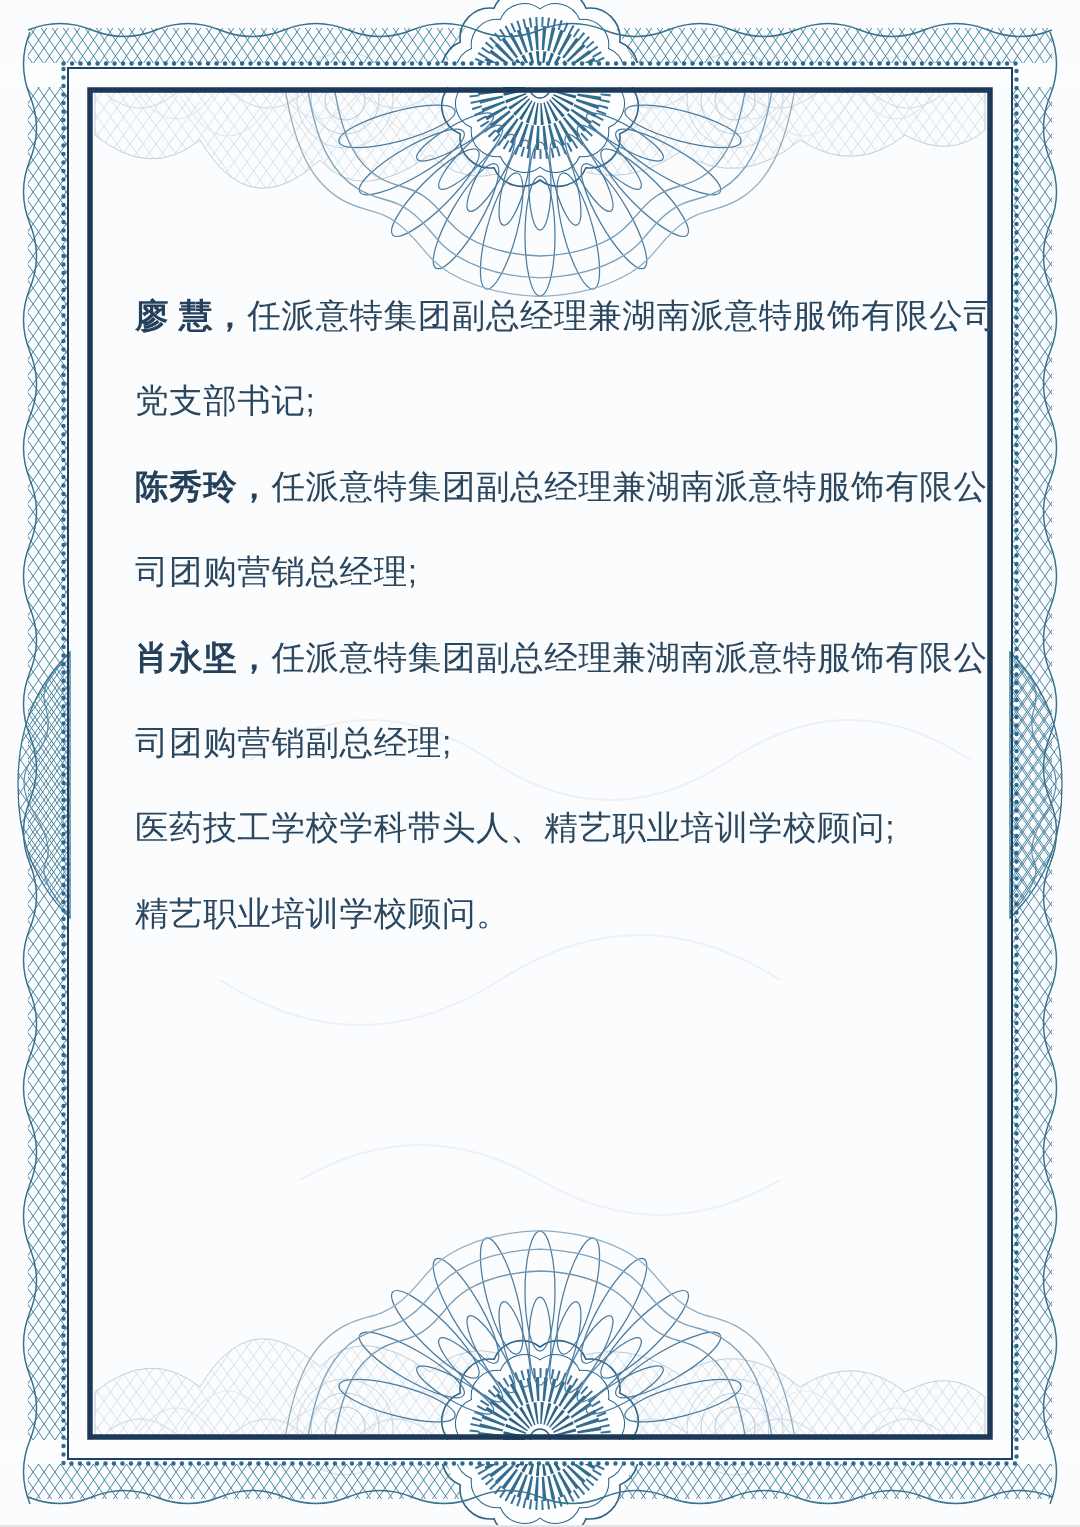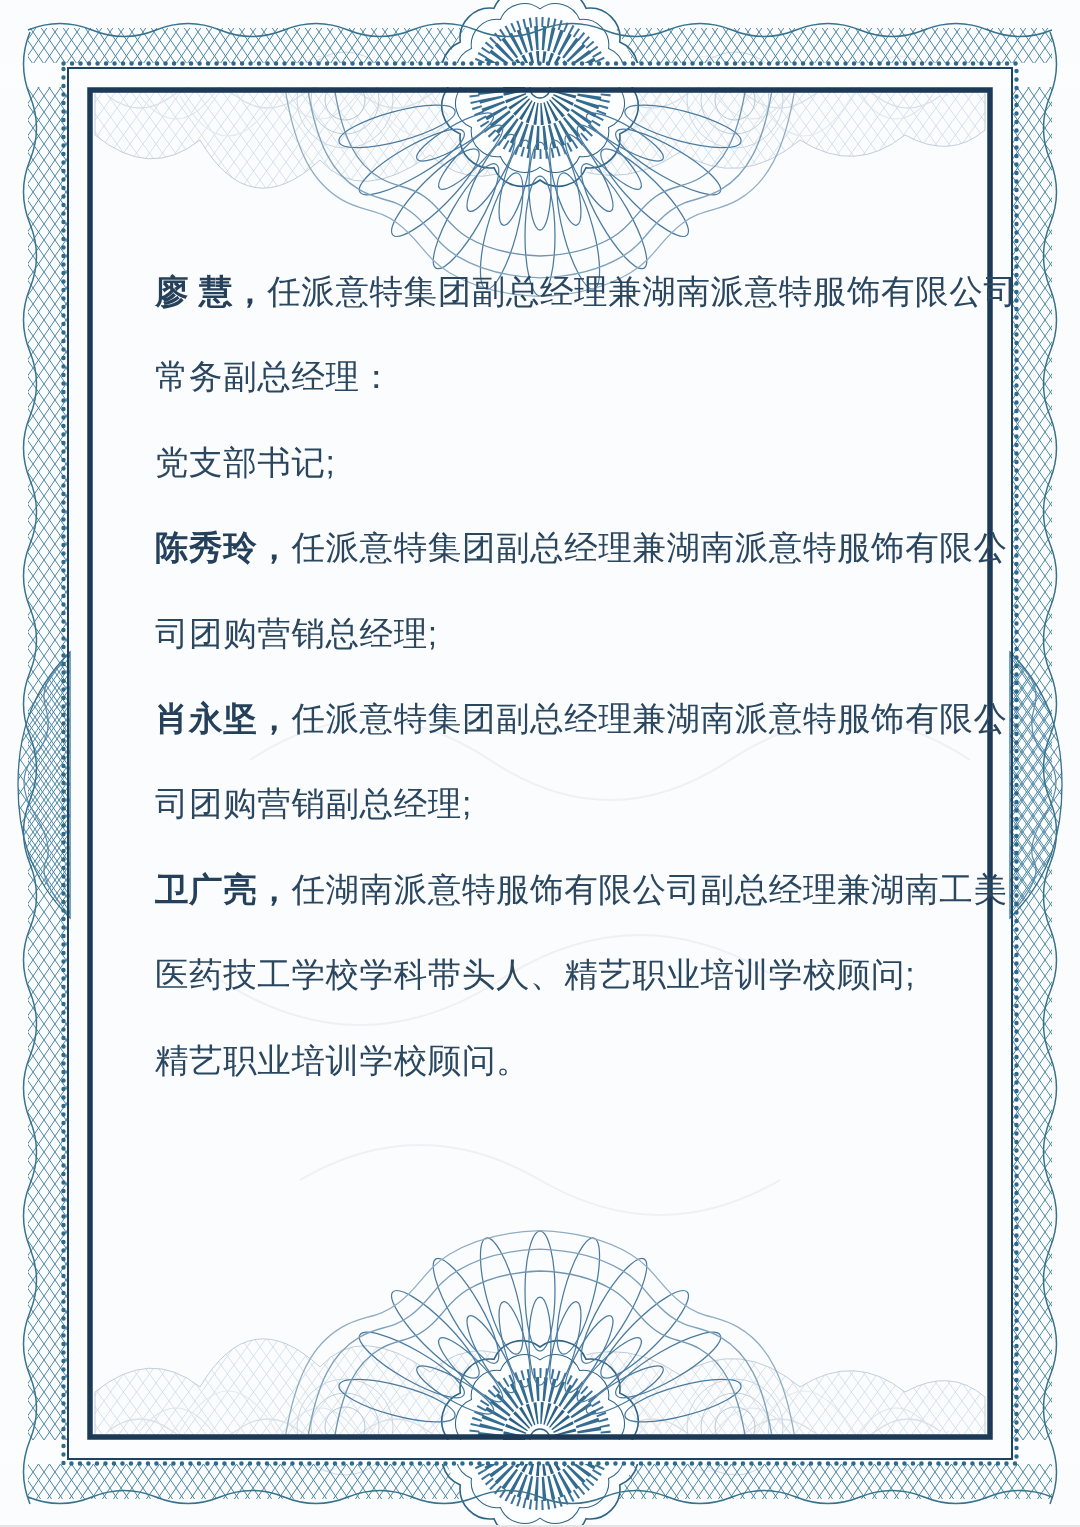--- a/index.html
+++ b/index.html
@@ -2,23 +2,22 @@
 <html><head>
 <meta charset="utf-8">
 <style>
   html,body{margin:0;padding:0;background:#eef0f2;}
   .stage{
     position:relative;width:1080px;height:1527px;overflow:hidden;
     background:#fbfcfd;font-family:"Liberation Sans",sans-serif;
   }
   .deco{position:absolute;left:0;top:0;width:1080px;height:1527px;}
   .textblock{
-    position:absolute;left:135px;top:249px;width:830px;
+    position:absolute;left:135px;top:273px;width:830px;
     color:#2b4760;
-    margin-left:20px;
   }
   .line{
     height:85.4px;line-height:85.4px;font-size:33.5px;
     white-space:pre;letter-spacing:0.6px;font-weight:500;
   }
   .line .pname{font-weight:700;color:#25405a;}
 </style>
 </head>
 <body>
 
@@ -131,24 +130,22 @@
 
     <rect x="63.5" y="63.5" width="953" height="1400" fill="none" stroke="#2f6a8a" stroke-width="4.4" stroke-dasharray="0.1 8.4" stroke-linecap="round"></rect>
     <rect x="68" y="68" width="944" height="1391" fill="none" stroke="#1e4263" stroke-width="2"></rect>
     <rect x="90" y="90" width="900" height="1347" fill="none" stroke="#1c3a58" stroke-width="5.5"></rect>
 
     <rect x="0" y="1525" width="1080" height="2" fill="#e3e4e6"></rect>
   </svg>
 
   <div class="textblock">
     <div class="line"><span class="pname">廖 慧，</span><span>任派意特集团副总经理兼湖南派意特服饰有限公司</span></div>
-    <div class="line"><span class="pname"></span><span>常务副总经理：</span></div>
     <div class="line"><span class="pname"></span><span>党支部书记;</span></div>
     <div class="line"><span class="pname">陈秀玲，</span><span>任派意特集团副总经理兼湖南派意特服饰有限公</span></div>
     <div class="line"><span class="pname"></span><span>司团购营销总经理;</span></div>
     <div class="line"><span class="pname">肖永坚，</span><span>任派意特集团副总经理兼湖南派意特服饰有限公</span></div>
     <div class="line"><span class="pname"></span><span>司团购营销副总经理;</span></div>
-    <div class="line"><span class="pname">卫广亮，</span><span>任湖南派意特服饰有限公司副总经理兼湖南工美</span></div>
     <div class="line"><span class="pname"></span><span>医药技工学校学科带头人、精艺职业培训学校顾问;</span></div>
     <div class="line"><span class="pname"></span><span>精艺职业培训学校顾问。</span></div>
   </div>
 
 </div>
 
 </body></html>

